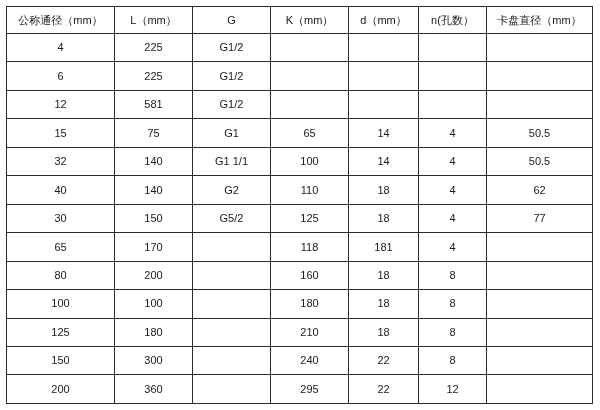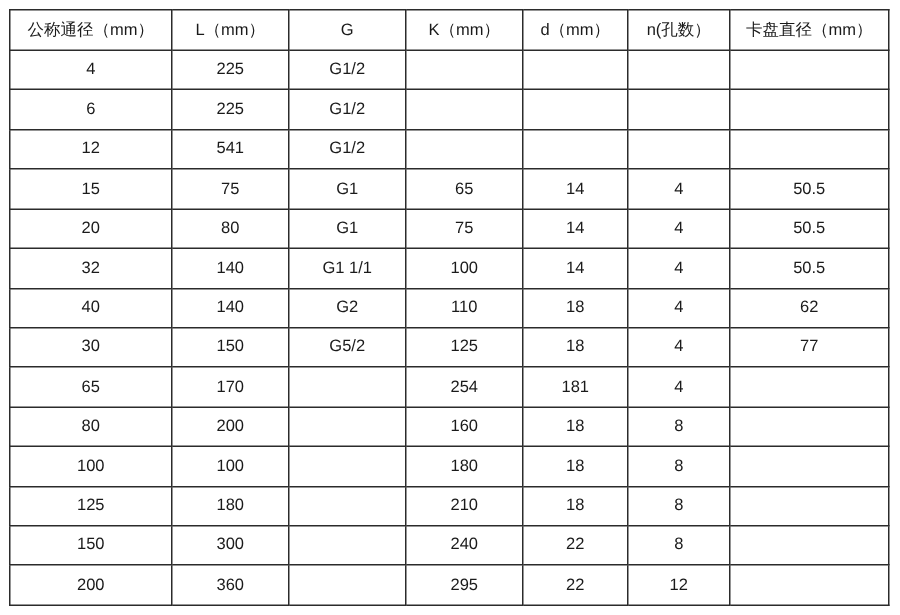--- a/index.html
+++ b/index.html
@@ -95,46 +95,37 @@
           <td>6</td>
           <td>225</td>
           <td>G1/2</td>
           <td class="blank"></td>
           <td class="blank"></td>
           <td class="blank"></td>
           <td class="blank"></td>
         </tr>
         <tr>
           <td>12</td>
-          <td>541</td>
+          <td>581</td>
           <td>G1/2</td>
           <td class="blank"></td>
           <td class="blank"></td>
           <td class="blank"></td>
           <td class="blank"></td>
         </tr>
         <tr>
           <td>15</td>
           <td>75</td>
           <td>G1</td>
           <td>65</td>
           <td>14</td>
           <td>4</td>
           <td>50.5</td>
         </tr>
         <tr>
-          <td>20</td>
-          <td>80</td>
-          <td>G1</td>
-          <td>75</td>
-          <td>14</td>
-          <td>4</td>
-          <td>50.5</td>
-        </tr>
-        <tr>
           <td>32</td>
           <td>140</td>
           <td>G1 1/1</td>
           <td>100</td>
           <td>14</td>
           <td>4</td>
           <td>50.5</td>
         </tr>
         <tr>
           <td>40</td>
@@ -151,21 +142,21 @@
           <td>G5/2</td>
           <td>125</td>
           <td>18</td>
           <td>4</td>
           <td>77</td>
         </tr>
         <tr>
           <td>65</td>
           <td>170</td>
           <td class="blank"></td>
-          <td>254</td>
+          <td>118</td>
           <td>181</td>
           <td>4</td>
           <td class="blank"></td>
         </tr>
         <tr>
           <td>80</td>
           <td>200</td>
           <td class="blank"></td>
           <td>160</td>
           <td>18</td>

